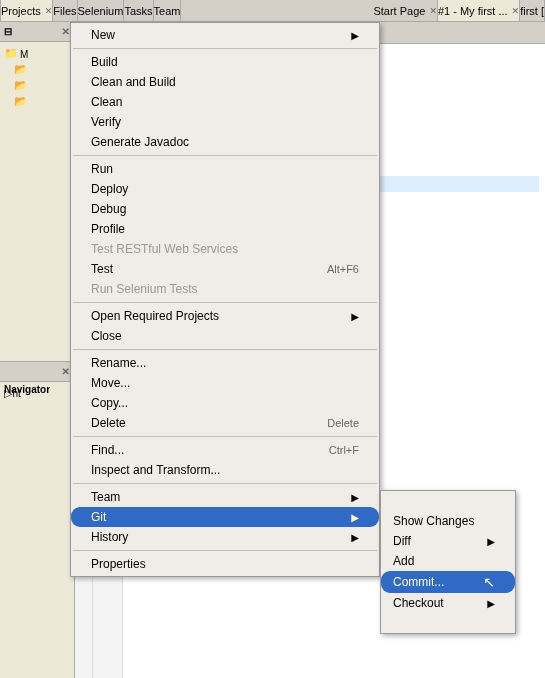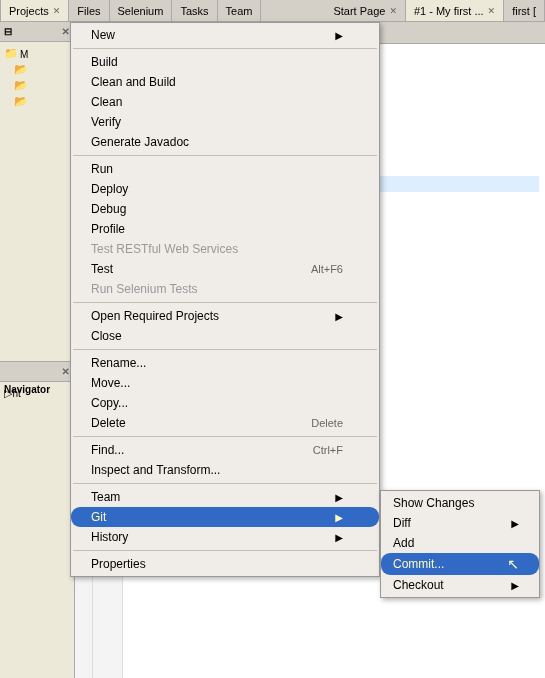--- a/index.html
+++ b/index.html
@@ -23,21 +23,21 @@
 
     
     .top-tabs {
       display: flex;
       align-items: stretch;
       background: #d4d0c8;
       border-bottom: 1px solid #aaa;
       height: 22px;
     }
     .top-tab {
-      padding: 2px 8px;
+      padding: 2px 0;
       font-size: 11px;
       cursor: pointer;
       display: flex;
       align-items: center;
       border-right: 1px solid #aaa;
       background: #d4d0c8;
       color: #000;
     }
     .top-tab:first-child {
       border-left: 1px solid #aaa;
@@ -121,21 +121,21 @@
       left: 70px;
       top: 22px;
       width: 310px;
       background: #f0ede8;
       border: 1px solid #999;
       box-shadow: 2px 2px 5px rgba(0,0,0,0.3);
       z-index: 100;
       padding: 2px 0;
     }
     .menu-item {
-      padding: 3px 36px 3px 20px;
+      padding: 3px 20px 3px 20px;
       cursor: pointer;
       font-size: 12px;
       color: #000;
       display: flex;
       align-items: center;
       justify-content: space-between;
       position: relative;
     }
     .menu-item:hover, .menu-item.highlighted {
       background: #316ac5;
@@ -159,26 +159,26 @@
     .menu-item .arrow {
       margin-left: 10px;
       font-size: 10px;
     }
 
     
     .submenu {
       position: absolute;
       left: 380px;
       top: 490px;
-      width: 160px;
+      width: 136px;
       background: #f0ede8;
       border: 1px solid #999;
       box-shadow: 2px 2px 5px rgba(0,0,0,0.3);
       z-index: 101;
-      padding: 2px 0;
+      padding: 20px 0;
     }
     .submenu .menu-item {
       padding: 3px 20px 3px 12px;
     }
 
     
     .right-panel {
       flex: 1;
       display: flex;
       flex-direction: column;

